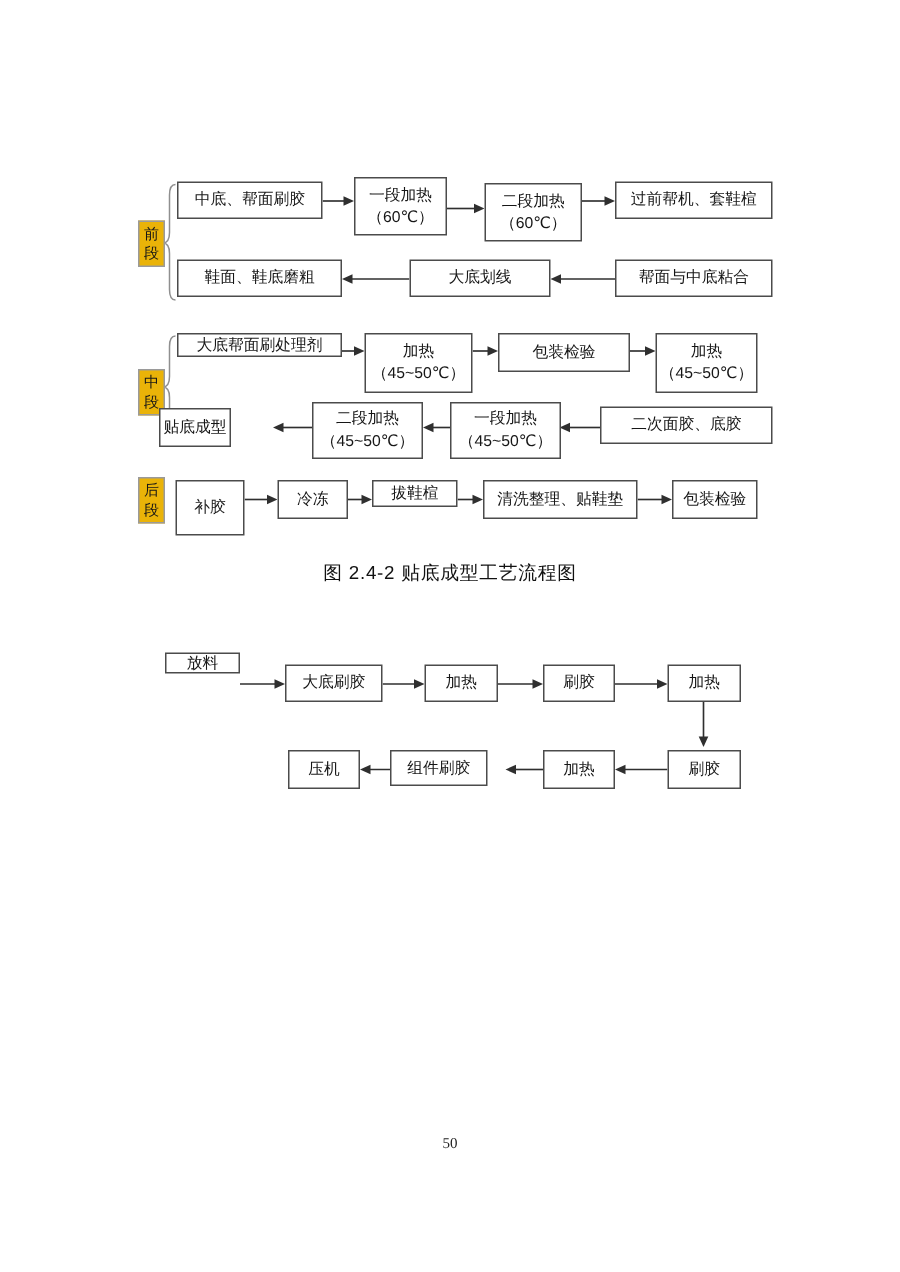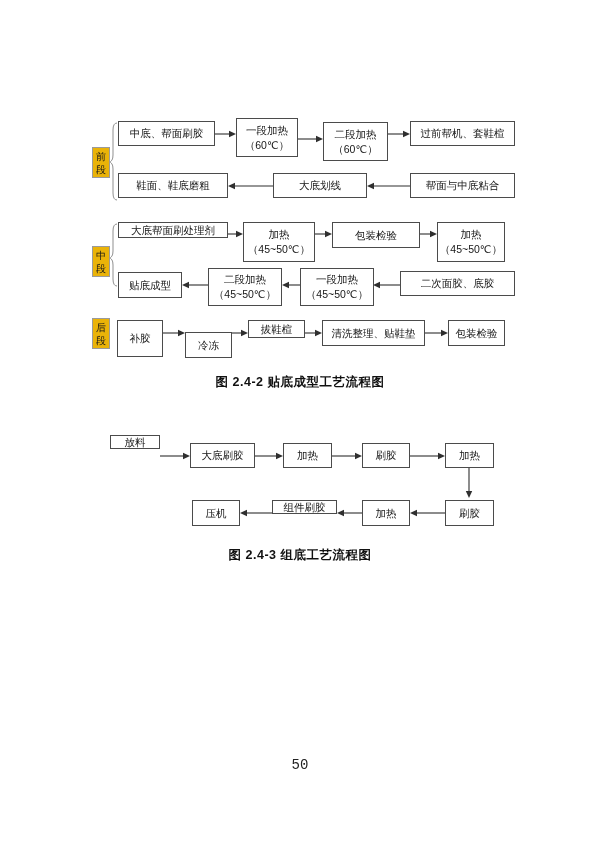--- a/index.html
+++ b/index.html
@@ -16,25 +16,25 @@
     display:flex;align-items:center;justify-content:center;text-align:center;
     font-size:10.5px;line-height:1.42;white-space:pre-line;overflow:hidden;padding:0 1px;
   }
   .slabel{
     position:absolute;box-sizing:border-box;border:1px solid #9a9a9a;background:#eab308;
     display:flex;align-items:center;justify-content:center;text-align:center;
     font-size:10px;line-height:1.3;word-break:break-all;overflow:hidden;padding:1px;
   }
   .caption{
     position:absolute;left:0;width:600px;text-align:center;
-    font-weight:700;font-size:12.5px;letter-spacing:0.5px;color:#111;
+    font-weight:400;font-size:12.5px;letter-spacing:0.5px;color:#111;
   }
   .pagenum{
     position:absolute;left:0;width:600px;text-align:center;
-    font-family:Liberation Mono, monospace;font-size:14px;color:#222;
+    font-family:Liberation Serif, serif;font-size:10px;color:#222;
   }
 </style>
 </head>
 <body>
 
 <div class="page">
 
   <svg id="connectors" class="connectors" width="600" height="848">
     <path class="brace" d="M117,123 Q113,123 113,130 L113,155 Q113,162 108.5,162 Q113,162 113,169 L113,193 Q113,200 117,200"></path>
     <path class="brace" d="M117,224 Q113,224 113,231 L113,251 Q113,258 108.5,258 Q113,258 113,265 L113,279 Q113,286 117,286"></path>
@@ -101,43 +101,42 @@
   <div class="fbox" style="left:273px;top:173px;width:94px;height:25px">大底划线</div>
   <div class="fbox" style="left:410px;top:173px;width:105px;height:25px">帮面与中底粘合</div>
 
   <div class="fbox" style="left:118px;top:222px;width:110px;height:16px">大底帮面刷处理剂</div>
   <div class="fbox" style="left:243px;top:222px;width:72px;height:40px">加热
 （45~50℃）</div>
   <div class="fbox" style="left:332px;top:222px;width:88px;height:26px">包装检验</div>
   <div class="fbox" style="left:437px;top:222px;width:68px;height:40px">加热
 （45~50℃）</div>
 
-  <div class="fbox" style="left:118px;top:272px;width:64px;height:26px">贴底成型</div>
+  <div class="fbox" style="left:106px;top:272px;width:48px;height:26px">贴底成型</div>
   <div class="fbox" style="left:208px;top:268px;width:74px;height:38px">二段加热
 （45~50℃）</div>
   <div class="fbox" style="left:300px;top:268px;width:74px;height:38px">一段加热
 （45~50℃）</div>
   <div class="fbox" style="left:400px;top:271px;width:115px;height:25px">二次面胶、底胶</div>
 
   <div class="fbox" style="left:117px;top:320px;width:46px;height:37px">补胶</div>
-  <div class="fbox" style="left:185px;top:332px;width:47px;height:26px">冷冻</div>
+  <div class="fbox" style="left:185px;top:320px;width:47px;height:26px">冷冻</div>
   <div class="fbox" style="left:248px;top:320px;width:57px;height:18px">拔鞋楦</div>
   <div class="fbox" style="left:322px;top:320px;width:103px;height:26px">清洗整理、贴鞋垫</div>
   <div class="fbox" style="left:448px;top:320px;width:57px;height:26px">包装检验</div>
 
   <div class="caption" style="top:374px">图 2.4-2  贴底成型工艺流程图</div>
 
   <div class="fbox" style="left:110px;top:435px;width:50px;height:14px">放料</div>
   <div class="fbox" style="left:190px;top:443px;width:65px;height:25px">大底刷胶</div>
   <div class="fbox" style="left:283px;top:443px;width:49px;height:25px">加热</div>
   <div class="fbox" style="left:362px;top:443px;width:48px;height:25px">刷胶</div>
   <div class="fbox" style="left:445px;top:443px;width:49px;height:25px">加热</div>
 
   <div class="fbox" style="left:192px;top:500px;width:48px;height:26px">压机</div>
-  <div class="fbox" style="left:272px;top:500px;width:65px;height:14px">组件刷胶</div>
+  <div class="fbox" style="left:260px;top:500px;width:65px;height:24px">组件刷胶</div>
   <div class="fbox" style="left:362px;top:500px;width:48px;height:26px">加热</div>
   <div class="fbox" style="left:445px;top:500px;width:49px;height:26px">刷胶</div>
 
-  <div class="caption" style="top:547px">图 2.4-3  组底工艺流程图</div>
 
   <div class="pagenum" style="top:757px">50</div>
 
 </div>
 
 </body></html>

